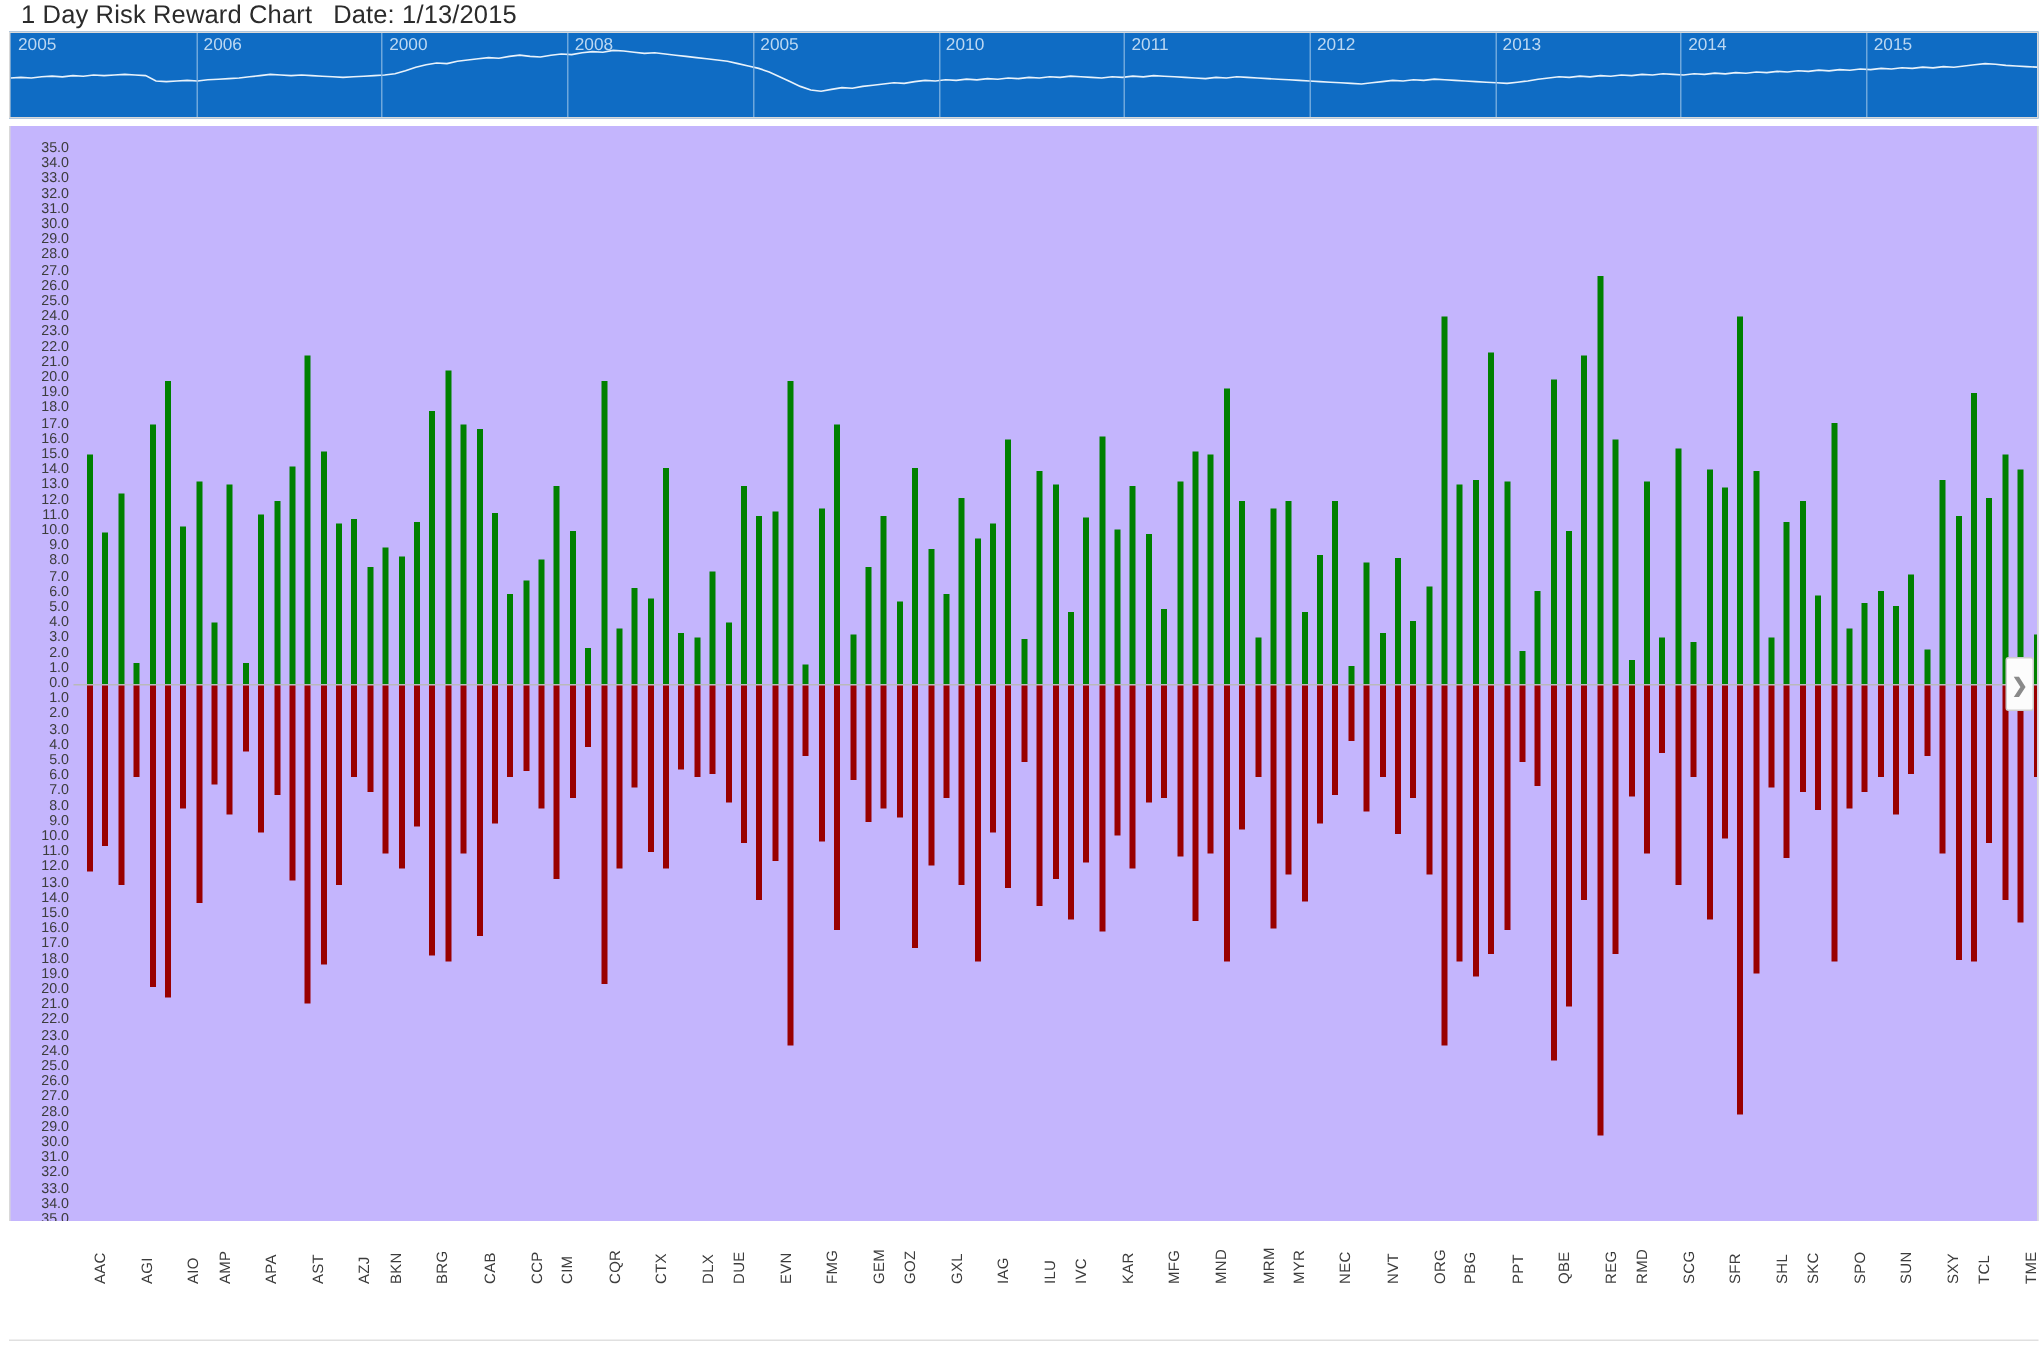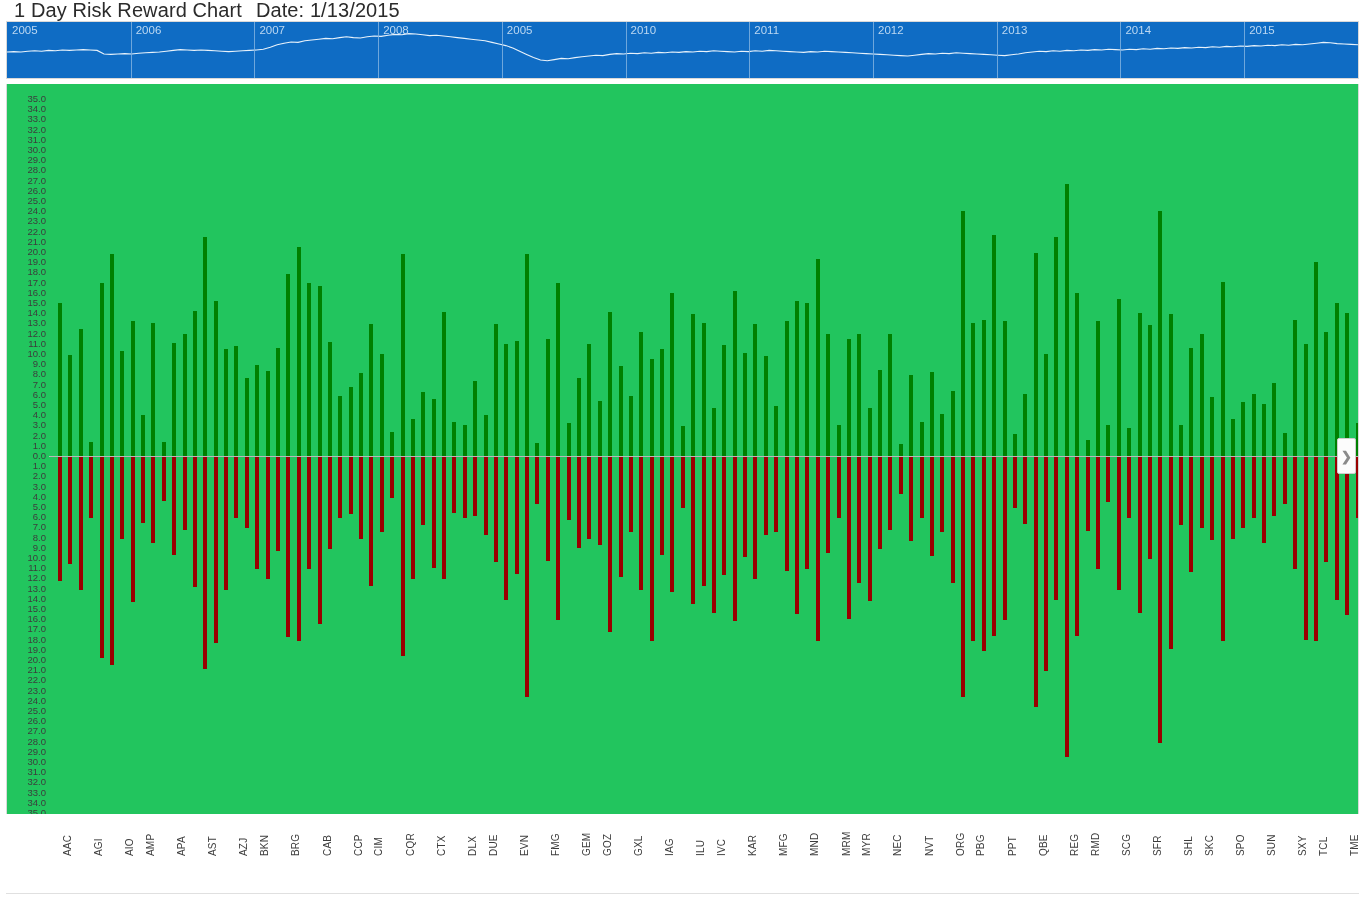--- a/index.html
+++ b/index.html
@@ -10,21 +10,21 @@
     font-family: "Liberation Sans", sans-serif;
     overflow: hidden;
   }
   #app { position: relative; width: 1362px; height: 898px; background:#fff; }
 
   
   .titlebar {
     position: absolute; left: 0; top: 0; width: 1362px; height: 20px;
     display: flex; align-items: center; gap: 14px;
     padding-left: 14px;
-    font-size: 20px; color: #2b2b2b; letter-spacing: .1px;
+    font-size: 17px; color: #2b2b2b; letter-spacing: .1px;
     white-space: nowrap;
   }
   .titlebar .t-main { color:#2b2b2b; }
   .titlebar .t-date { color:#2b2b2b; }
 
   
   .timeline-wrap {
     position: absolute; left: 6px; top: 21px; width: 1353px; height: 58px;
     border: 1px solid #d9d9d9; background:#0f6cc4; overflow: hidden;
   }
@@ -32,21 +32,21 @@
   .tl-year {
     position: absolute; top: 2px;
     font-size: 11.5px; color: #bcd8f2; user-select:none;
   }
   .tl-sep { position:absolute; top:0; width:1px; height:100%; background:#7fb2e0; opacity:.85; }
 
   
   .plot {
     position: absolute; left: 6px; top: 84px; width: 1353px; height: 730px;
     border-left: 1px solid #d9d9d9; border-right: 1px solid #d9d9d9;
-    background:#22c55e; overflow:hidden;
+    background:#c4b5fd; overflow:hidden;
   }
   .ylabels { position:absolute; left:0; top:0; width:42px; height:100%; }
   .ylab {
     position:absolute; right: 3px; text-align:right;
     font-size: 9.5px; line-height: 9.5px; color:#3c3c3c;
     font-family: "Liberation Sans", sans-serif;
     white-space:nowrap;
   }
   .bars-clip { position:absolute; left:42px; top:0; right:0; height:100%; }
   .zero-line {
@@ -97,21 +97,21 @@
 
   <div class="timeline-wrap" id="timeline">
     <svg class="timeline-svg" id="tl-svg" viewBox="0 0 1351 56" preserveAspectRatio="none">
       <polyline id="tl-line" fill="none" stroke="#e8f2fb" stroke-width="1.1" points="0.0,30.0 6.9,29.6 13.9,30.0 20.8,29.2 27.7,28.8 34.6,29.2 41.6,28.4 48.5,28.8 55.4,28.0 62.4,28.4 69.3,28.0 76.2,27.6 83.1,28.0 90.1,28.4 97.0,32.0 103.9,32.4 110.9,32.0 117.8,31.6 124.7,32.0 131.6,31.2 138.6,30.8 145.5,30.4 152.4,30.0 159.3,29.2 166.3,28.4 173.2,27.6 180.1,28.0 187.1,28.4 194.0,28.0 200.9,28.4 207.8,28.8 214.8,29.2 221.7,29.6 228.6,29.2 235.6,28.8 242.5,28.4 249.4,28.0 256.3,27.2 263.3,25.2 270.2,22.8 277.1,21.2 284.1,20.0 291.0,20.4 297.9,18.8 304.8,18.0 311.8,17.2 318.7,16.4 325.6,16.8 332.6,15.6 339.5,14.8 346.4,15.6 353.3,16.0 360.3,14.8 367.2,14.0 374.1,14.4 381.1,13.2 388.0,12.4 394.9,12.8 401.8,11.6 408.8,12.0 415.7,12.8 422.6,13.6 429.5,13.2 436.5,14.0 443.4,14.8 450.3,15.6 457.3,16.4 464.2,17.2 471.1,18.0 478.0,18.8 485.0,20.4 491.9,22.0 498.8,23.6 505.8,26.0 512.7,29.2 519.6,32.4 526.5,35.6 533.5,38.0 540.4,38.8 547.3,37.6 554.3,36.4 561.2,36.8 568.1,35.6 575.0,34.8 582.0,34.0 588.9,33.2 595.8,33.6 602.8,32.4 609.7,31.6 616.6,32.0 623.5,31.2 630.5,31.6 637.4,30.8 644.3,31.2 651.3,30.4 658.2,30.8 665.1,30.0 672.0,30.4 679.0,29.6 685.9,30.0 692.8,29.2 699.7,29.6 706.7,28.8 713.6,29.2 720.5,29.6 727.5,30.0 734.4,29.2 741.3,29.6 748.2,28.8 755.2,29.2 762.1,28.4 769.0,28.8 776.0,29.2 782.9,29.6 789.8,30.0 796.7,30.4 803.7,29.6 810.6,30.0 817.5,29.2 824.5,29.6 831.4,30.0 838.3,30.4 845.2,30.8 852.2,31.2 859.1,31.6 866.0,32.0 873.0,32.4 879.9,32.8 886.8,33.2 893.7,33.6 900.7,34.0 907.6,33.2 914.5,32.4 921.5,31.6 928.4,32.0 935.3,31.2 942.2,31.6 949.2,30.8 956.1,31.2 963.0,31.6 969.9,32.0 976.9,32.4 983.8,32.8 990.7,33.2 997.7,33.6 1004.6,32.8 1011.5,32.0 1018.4,30.8 1025.4,30.0 1032.3,29.2 1039.2,29.6 1046.2,28.8 1053.1,29.2 1060.0,28.4 1066.9,28.8 1073.9,28.0 1080.8,28.4 1087.7,27.6 1094.7,28.0 1101.6,27.2 1108.5,27.6 1115.4,28.0 1122.4,27.2 1129.3,27.6 1136.2,26.8 1143.2,27.2 1150.1,26.4 1157.0,26.8 1163.9,26.0 1170.9,26.4 1177.8,25.6 1184.7,26.0 1191.7,25.2 1198.6,25.6 1205.5,24.8 1212.4,25.2 1219.4,24.4 1226.3,24.8 1233.2,24.0 1240.1,24.4 1247.1,23.6 1254.0,24.0 1260.9,23.2 1267.9,23.6 1274.8,22.8 1281.7,23.2 1288.6,22.4 1295.6,22.8 1302.5,22.0 1309.4,21.2 1316.4,20.4 1323.3,20.8 1330.2,21.6 1337.1,22.0 1344.1,22.4 1351.0,22.8"></polyline>
     </svg>
     <div id="tl-years">
         <div class="tl-year" style="left: 5px;">2005</div>
         <div class="tl-sep" style="left: 123.718px;"></div>
         <div class="tl-year" style="left: 128.718px;">2006</div>
         <div class="tl-sep" style="left: 247.436px;"></div>
-        <div class="tl-year" style="left: 252.436px;">2007</div>
+        <div class="tl-year" style="left: 252.436px;">2000</div>
         <div class="tl-sep" style="left: 371.154px;"></div>
         <div class="tl-year" style="left: 376.154px;">2008</div>
         <div class="tl-sep" style="left: 494.872px;"></div>
         <div class="tl-year" style="left: 499.872px;">2005</div>
         <div class="tl-sep" style="left: 618.59px;"></div>
         <div class="tl-year" style="left: 623.59px;">2010</div>
         <div class="tl-sep" style="left: 742.308px;"></div>
         <div class="tl-year" style="left: 747.308px;">2011</div>
         <div class="tl-sep" style="left: 866.026px;"></div>
         <div class="tl-year" style="left: 871.026px;">2012</div>

